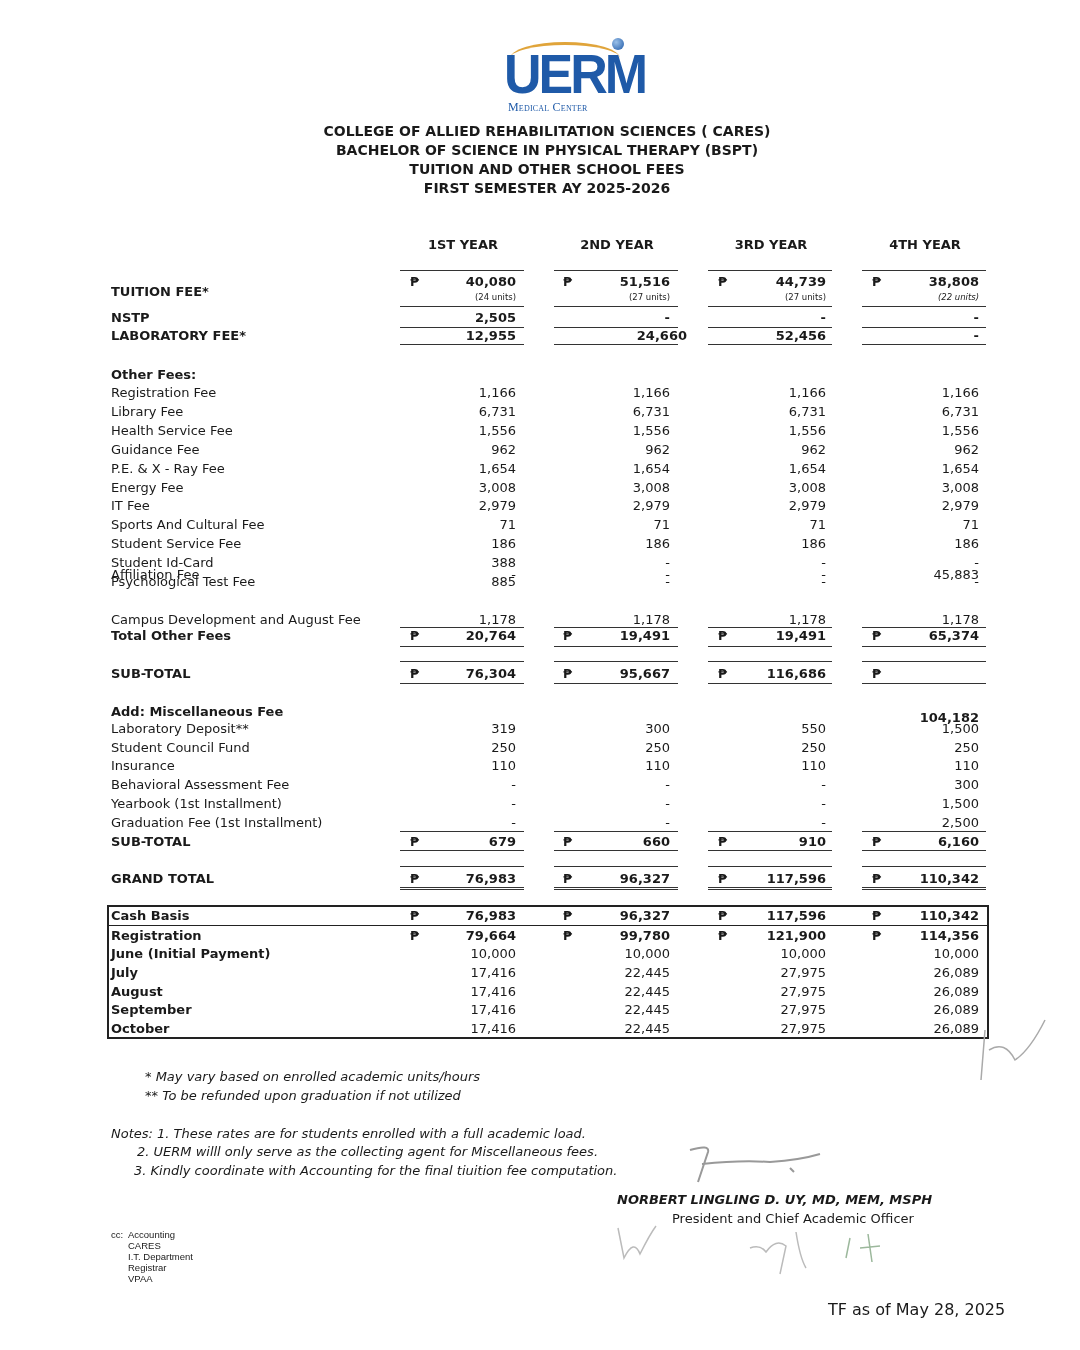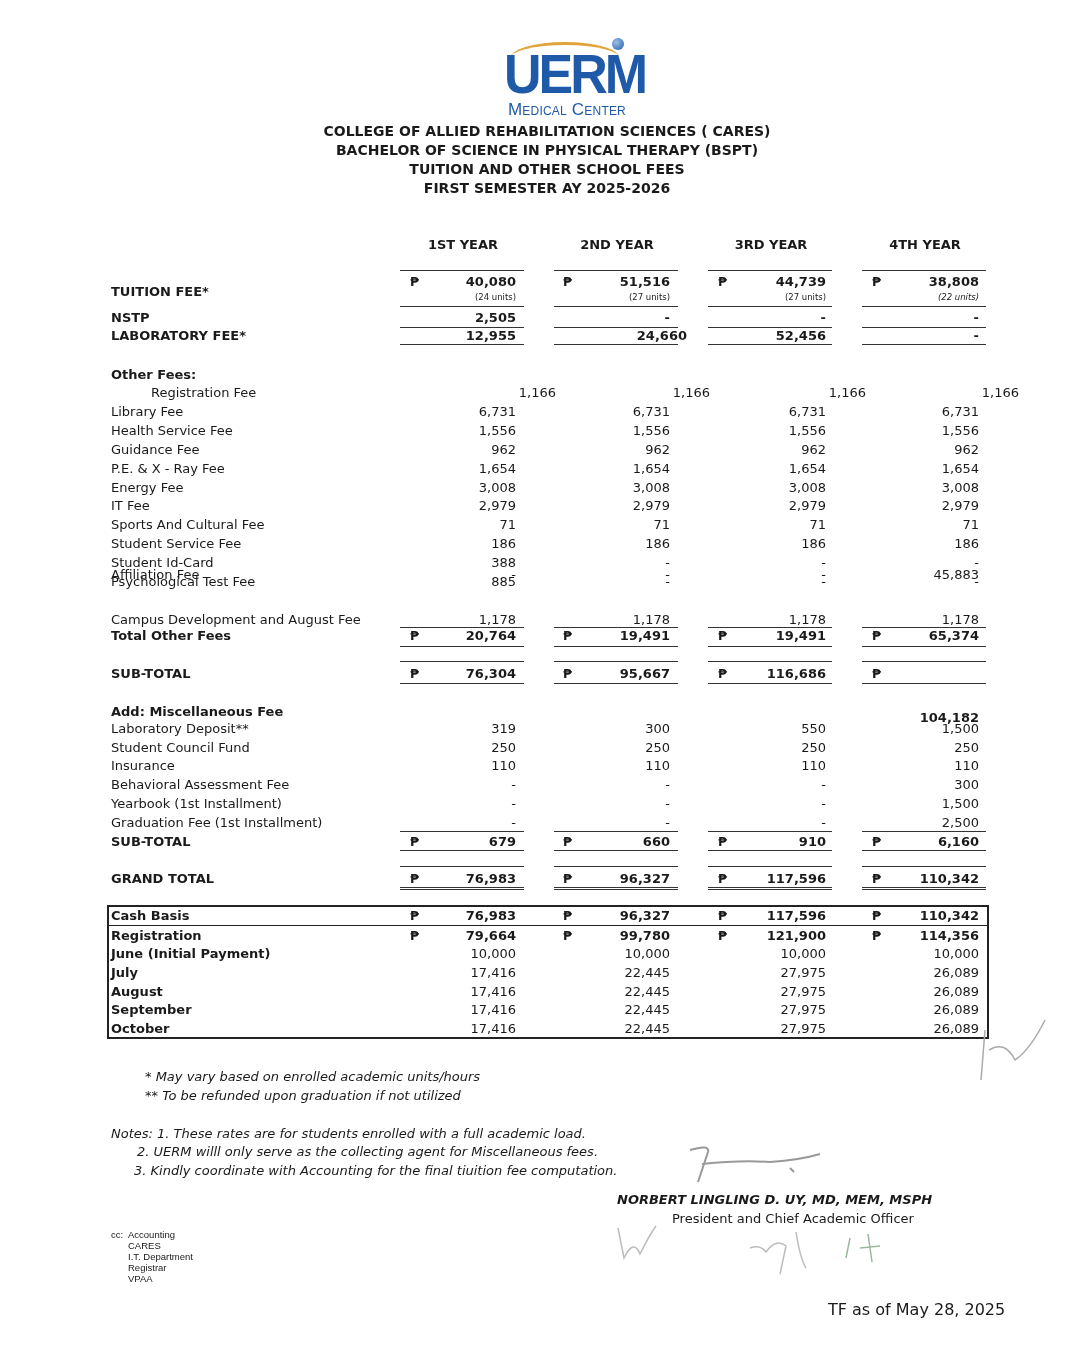--- a/index.html
+++ b/index.html
@@ -35,21 +35,21 @@
   .asof { position: absolute; left: 828px; top: 1300px; font-size: 16px; white-space: nowrap; }
   .scribble { position: absolute; }
 </style>
 </head>
 <body>
 
 <div class="logo">
   <div class="arc"></div>
   <div class="ball"></div>
   <div class="uerm">UERM</div>
-  <div class="mc" style="font-variant: small-caps; font-size:17px;">Medical Center</div>
+  <div class="mc" style="font-variant: small-caps; font-size:12px;font-family:Liberation Serif, serif;">Medical Center</div>
 </div>
 
 <div class="headings">
   <div>COLLEGE OF ALLIED REHABILITATION SCIENCES ( CARES)</div>
   <div>BACHELOR OF SCIENCE IN PHYSICAL THERAPY (BSPT)</div>
   <div>TUITION AND OTHER SCHOOL FEES</div>
   <div>FIRST SEMESTER AY 2025-2026</div>
 </div>
 
 <div id="table">
@@ -98,21 +98,21 @@
       <span class="v" style="left: 645px;">52,456</span>
       <span class="v" style="left: 798px;">-</span>
     </div>
     <div class="ul" style="left: 400px; top: 344px;"></div>
     <div class="ul" style="left: 554px; top: 344px;"></div>
     <div class="ul" style="left: 708px; top: 344px;"></div>
     <div class="ul" style="left: 862px; top: 344px; width: 124px;"></div>
     <div class="row b" style="top: 367px;">
       <span class="lbl" style="font-weight:bold">Other Fees:</span>
     </div>
-    <div class="row" style="top: 385px; margin-left: 40px;">
+    <div class="row" style="top: 385px;">
       <span class="lbl">Registration Fee</span>
       <span class="v" style="left: 335px;">1,166</span>
       <span class="v" style="left: 489px;">1,166</span>
       <span class="v" style="left: 645px;">1,166</span>
       <span class="v" style="left: 798px;">1,166</span>
     </div>
     <div class="row" style="top: 403.9px;">
       <span class="lbl">Library Fee</span>
       <span class="v" style="left: 335px;">6,731</span>
       <span class="v" style="left: 489px;">6,731</span>

